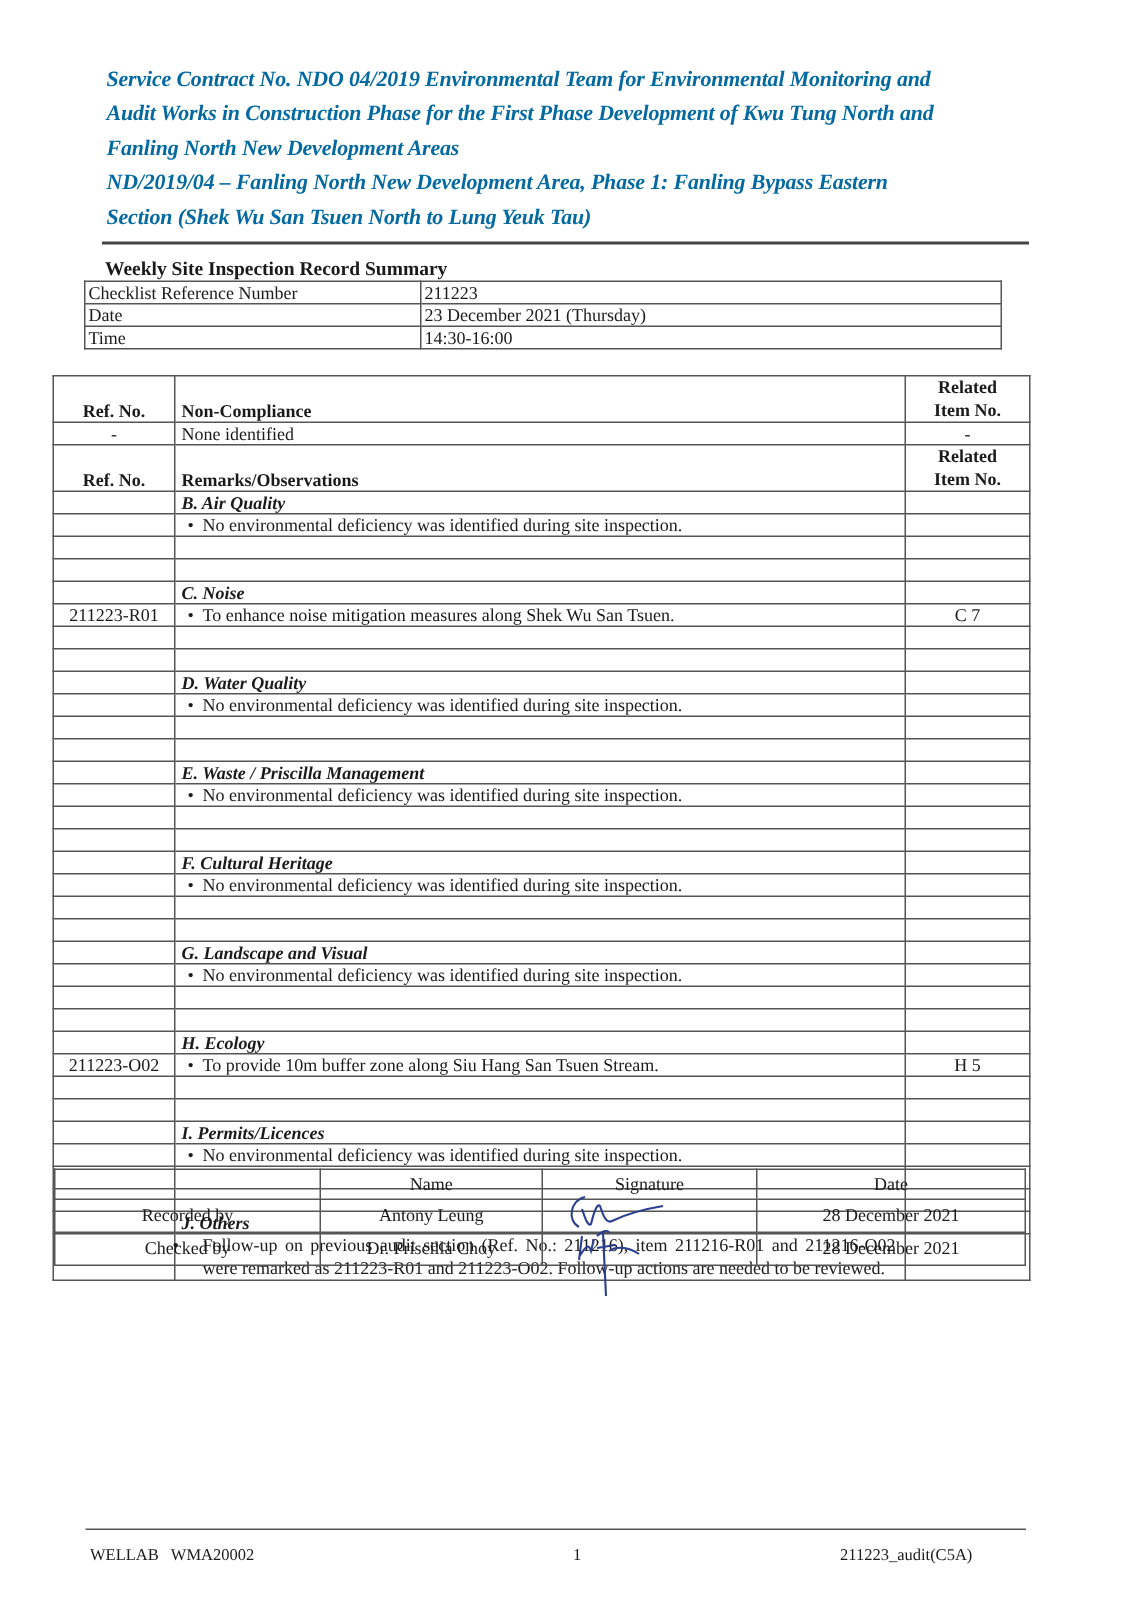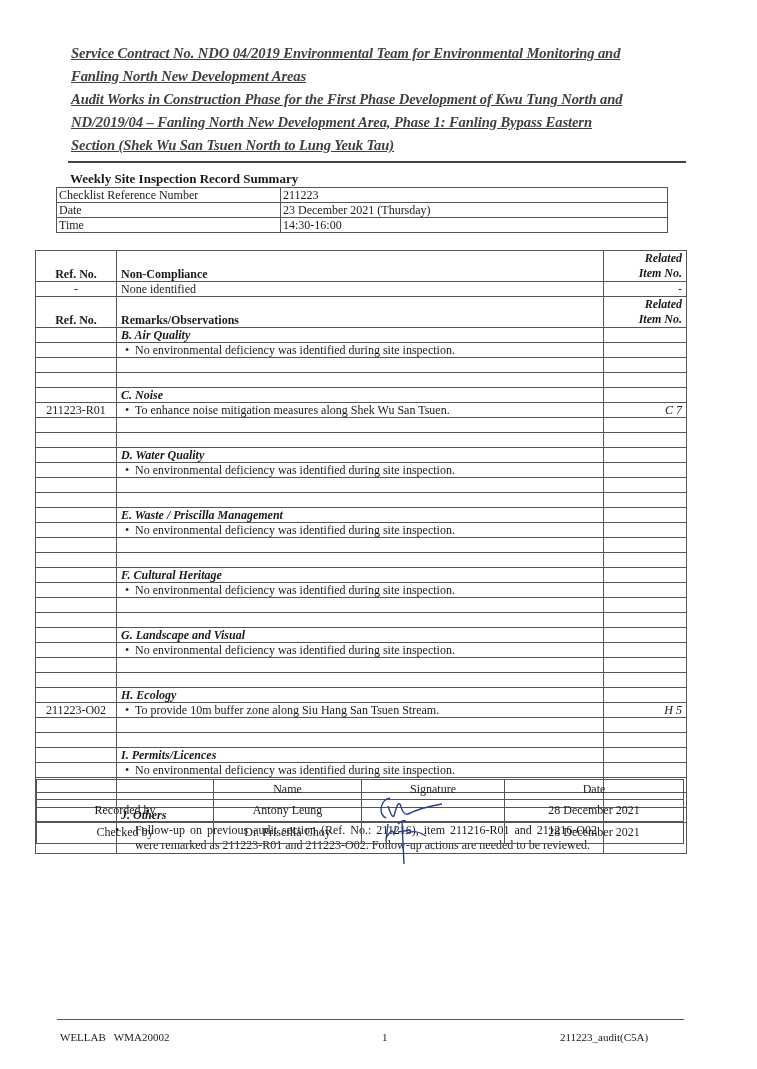--- a/index.html
+++ b/index.html
@@ -3,23 +3,22 @@
 <meta charset="utf-8">
 <style>
   html, body { margin: 0; padding: 0; background: #ffffff; }
   body {
     width: 757px; height: 1069px; position: relative; overflow: hidden;
     font-family: "Liberation Serif", serif; color: #1a1a1a;
   }
   .header {
     position: absolute; left: 71px; top: 42px; width: 620px;
     font-style: italic; font-weight: bold; font-size: 14.6px; line-height: 23px;
-    color: #404040;
+    color: #0369a1;
     letter-spacing: -0.1px;
-    text-decoration: underline;
   }
   .header-rule {
     position: absolute; left: 68px; top: 161px; width: 618px; height: 1.5px; background: #444;
   }
   .summary-title {
     position: absolute; left: 70px; top: 171px; font-weight: bold; font-size: 13px;
   }
   table { border-collapse: collapse; }
   .summary {
     position: absolute; left: 56px; top: 187px; width: 612px;
@@ -29,21 +28,21 @@
     border: 1px solid #555; padding: 0 2px; height: 14px; line-height: 14px;
   }
   .summary td.k { width: 219px; }
   .main {
     position: absolute; left: 35px; top: 250px; width: 652px; font-size: 12px;
   }
   .main td {
     border: 1px solid #555; padding: 0 4px; height: 14px; line-height: 14px; vertical-align: bottom;
   }
   .main td.ref { width: 72px; text-align: center; font-family: Liberation Serif, serif; }
-  .main td.item { width: 74px; text-align: right; font-style: italic; }
+  .main td.item { width: 74px; text-align: center; }
   .main tr.hdr td { font-weight: bold; }
   .main tr.hdr td.item { line-height: 15px; }
   .main tr.hdr td { height: 30px; }
   .main td.cat { font-style: italic; font-weight: bold; }
   .main tr.blank td { height: 14px; }
   .main td.desc { text-align: justify; padding-left: 8px; }
   .bullet { display: inline-block; width: 10px; }
   .main td.multi { line-height: 15px; padding-left: 18px; text-indent: -10px; padding-right: 6px; }
   .sign {
     position: absolute; left: 36px; top: 779px; width: 648px; font-size: 12px;
@@ -62,22 +61,22 @@
   .footer { position: absolute; top: 1031px; font-size: 11px; }
   .f-left { left: 60px; }
   .f-mid { left: 382px; }
   .f-right { left: 560px; }
 </style>
 </head>
 <body>
 
 <div class="header">
   <div>Service Contract No. NDO 04/2019 Environmental Team for Environmental Monitoring and</div>
+  <div>Audit Works in Construction Phase for the First Phase Development of Kwu Tung North and</div>
   <div>Fanling North New Development Areas</div>
-  <div>Audit Works in Construction Phase for the First Phase Development of Kwu Tung North and</div>
   <div>ND/2019/04 – Fanling North New Development Area, Phase 1: Fanling Bypass Eastern</div>
   <div>Section (Shek Wu San Tsuen North to Lung Yeuk Tau)</div>
 </div>
 <div class="header-rule"></div>
 
 <div class="summary-title">Weekly Site Inspection Record Summary</div>
 <table class="summary">
   <tbody>
       <tr>
     <td class="k">Checklist Reference Number</td>

